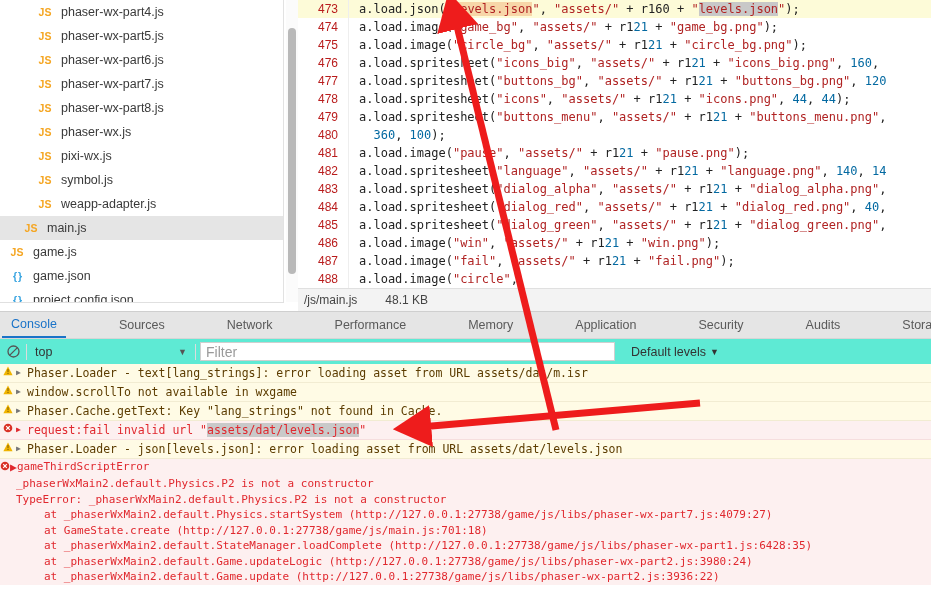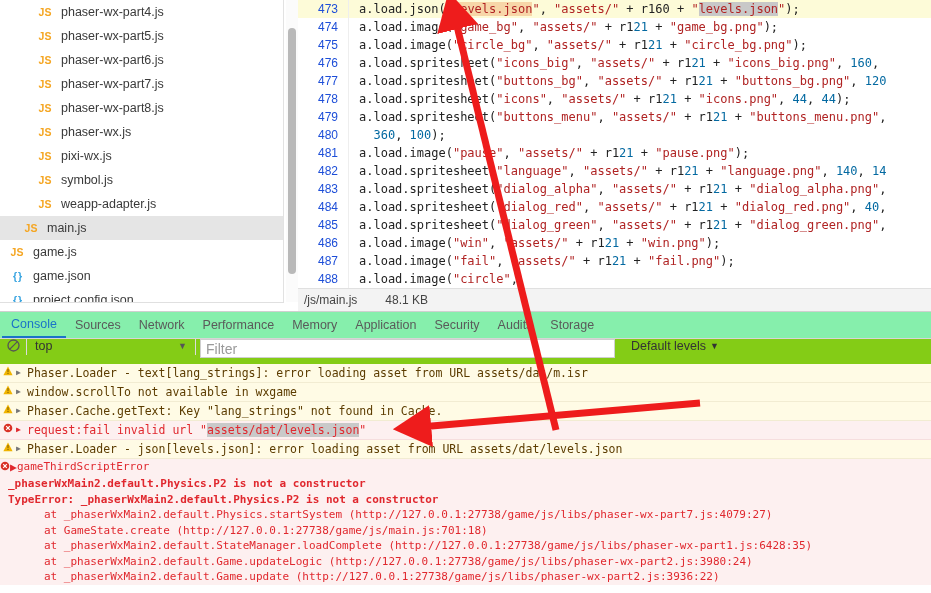--- a/index.html
+++ b/index.html
@@ -62,21 +62,21 @@
     background:#ffffff;overflow:hidden;
     font-family:"DejaVu Sans Mono","Liberation Mono",monospace;
     font-size:12px;
   }
   .code-line{
     height:18px;line-height:18px;display:flex;white-space:pre;
   }
   .code-line.hl{background:#fdfbd8;}
   .lineno{
     flex:0 0 40px;width:40px;text-align:right;padding-right:10px;
-    color:#1d4ed8;font-size:12px;
+    color:#b91c1c;font-size:12px;
     font-family:"Liberation Sans",sans-serif;
   }
   .codetext{
     padding-left:10px;flex:1;overflow:hidden;white-space:pre;
     border-left:1px solid #eee;
   }
   .tok-plain{color:#222;}
   .tok-str{color:#b02323;}
   .tok-num{color:#0369a1;}
   .hl-orange{background:#f7d6a8;}
@@ -91,32 +91,33 @@
   .editor-statusbar .sb-path{padding-left:6px;}
   .editor-statusbar .sb-size{padding-left:28px;}
 
   
   .devtools{
     position:absolute;left:0;top:311px;width:931px;height:282px;
     background:#fff;border-top:1px solid #cfcfcf;
   }
   .dt-tabs{
     height:26px;display:flex;align-items:flex-end;
-    border-bottom:1px solid #d6d6d6;background:#86efac;
+    border-bottom:1px solid #d6d6d6;background:#e5e5e5;
     padding-left:2px;
+    gap:44px;
   }
   .dt-tab{
     padding:0 9px;height:25px;line-height:25px;
     font-size:12.5px;color:#5a5a5a;white-space:nowrap;cursor:default;
   }
   .dt-tab.active{color:#1a73c8;border-bottom:2px solid #1a73c8;height:24px;line-height:24px;}
 
   .dt-toolbar{
-    height:25px;display:flex;align-items:flex-start;
-    border-bottom:4px solid #c4b5fd;background:#84cc16;
+    height:25px;display:flex;align-items:center;
+    border-bottom:4px solid #c4b5fd;background:#5eead4;
   }
   .clear-btn{
     width:26px;display:flex;align-items:center;justify-content:center;
     color:#666;font-size:14px;
   }
   .tb-sep{width:1px;height:16px;background:#dcdcdc;}
   .ctx-select{
     width:152px;display:flex;align-items:center;justify-content:space-between;
     padding:0 8px;font-size:12.5px;color:#333;
   }
@@ -158,21 +159,21 @@
   .msg .mtxt{flex:1;overflow:hidden;}
   .hi-grey{background:#c9c9c9;}
 
   
   .errblock{background:#fdf0f0;color:#e0282e;padding-bottom:0;}
   .errblock .eline{
     line-height:15.5px;white-space:pre;font-size:11px;
     font-family:"DejaVu Sans Mono","Liberation Mono",monospace;
   }
   .errblock .ehead{display:flex;align-items:flex-start;line-height:17px;}
-  .errblock .indent1{padding-left:8px;font-weight:bold;}
+  .errblock .indent1{padding-left:16px;}
   .errblock .indent2{padding-left:44px;}
   .lnk{color:#e0282e;}
 
   
   .overlay{position:absolute;left:0;top:0;width:931px;height:593px;pointer-events:none;}
 </style>
 </head>
 <body>
 
 <div id="root">

